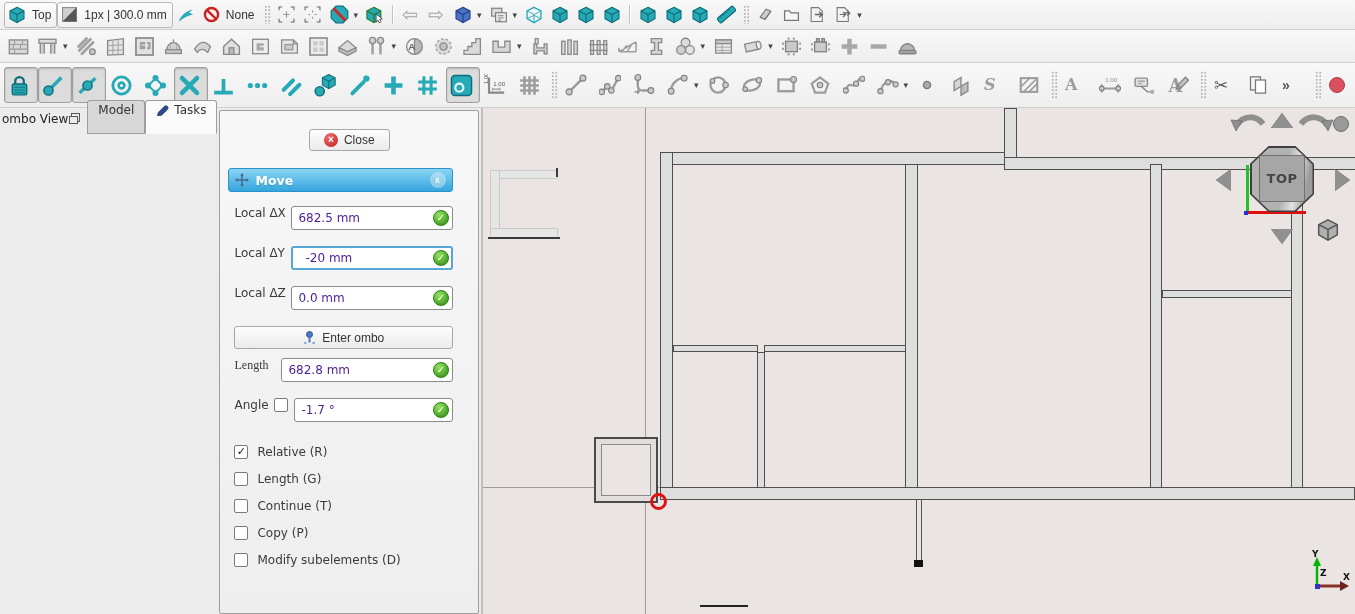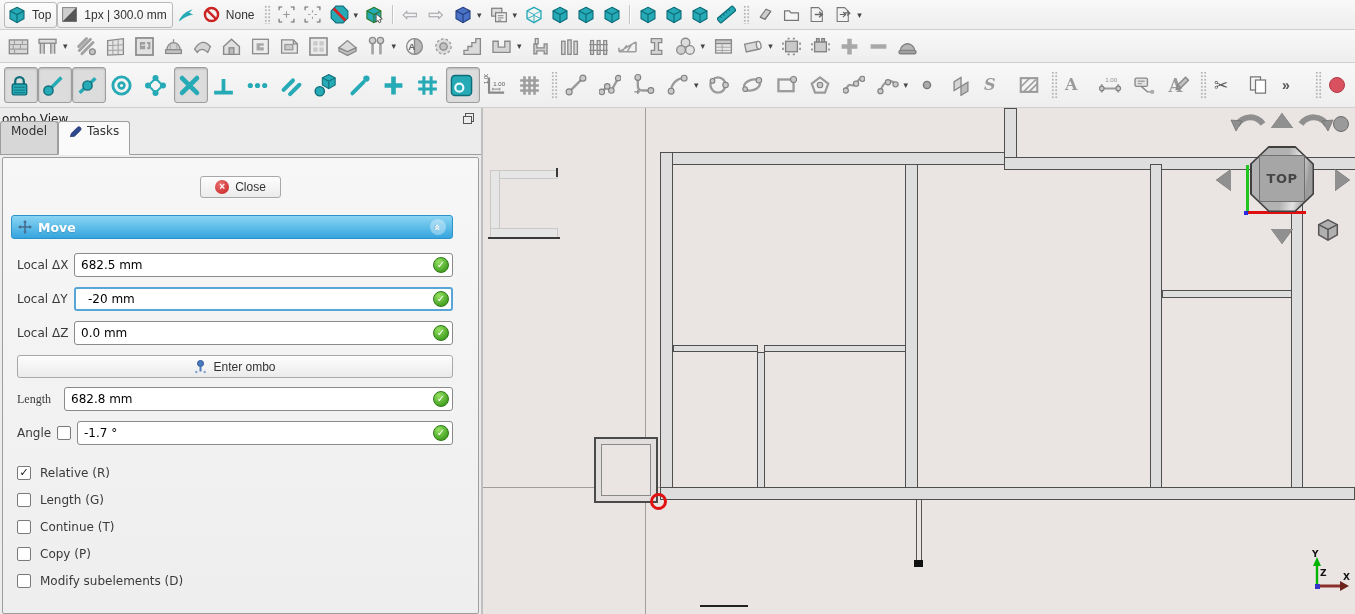--- a/index.html
+++ b/index.html
@@ -17,39 +17,39 @@
   #tb3 .tb-btn{height:36px;min-width:34px}
   .tb-btn.framed{border-color:#b9b9b9;background:linear-gradient(#fdfdfd,#f0f0f0)}
   .tb-btn.pressed{background:#dcdcdc;border-color:#9e9e9e;box-shadow:inset 0 1px 2px rgba(0,0,0,.18)}
   .tb-icon{display:inline-flex;align-items:center;justify-content:center;line-height:0}
   .tb-label{font-size:12px;color:#333;padding:0 2px}
   .caret{font-size:9px;color:#444;margin-left:1px}
   .tb-sep{width:2px;height:70%;border-left:1px solid #c3c3c3;border-right:1px solid #ffffff;margin:0 4px;flex:0 0 auto}
   .tb-handle{width:7px;height:68%;margin:0 3px;flex:0 0 auto;background-image:radial-gradient(circle,#b2b2b2 1px,transparent 1.2px);background-size:3.5px 3.5px}
   
   .main{display:flex;height:506px}
-  .left-panel{width:483px;background:#ececec;border-right:2px solid #bfbfbf;display:flex;flex-direction:column}
+  .left-panel{width:483px;background:#ececec;border-right:2px solid #bfbfbf;display:flex;flex-direction:row}
   .panel-titlebar{height:21px;display:flex;align-items:center;justify-content:space-between;padding:0 6px 0 2px;color:#222}
   .tabs{display:flex;align-items:flex-end;height:26px;padding-left:0;border-bottom:1px solid #9e9e9e}
   .tab{display:flex;align-items:flex-end;gap:5px;padding:16px 10px;border:1px solid #9e9e9e;border-bottom:none;border-radius:3px 3px 0 0;background:#d7d7d7;height:22px}
   .tab.active{background:#fafafa;height:25px;border-bottom:1px solid #fafafa;margin-bottom:-1px}
   .tasks-area{flex:1;margin:2px 2px 0 2px;border:1px solid #9e9e9e;border-radius:2px;background:linear-gradient(#f7f7f7,#eeeeee);overflow:hidden;padding:0 0 4px 0}
   .close-wrap{text-align:center;margin-top:18px}
   .ui-btn{display:inline-flex;align-items:center;gap:6px;border:1px solid #a8a8a8;border-radius:3px;background:linear-gradient(#fdfdfd,#ebebeb);padding:3px 14px;font-size:12px;color:#333}
   .close-x{display:inline-flex;align-items:center;justify-content:center;width:14px;height:14px;border-radius:50%;background:radial-gradient(circle at 35% 30%,#ea7070,#c41d1d);color:#fff;font-size:10px;font-weight:bold;line-height:1}
   .move-box{margin:17px 25px 0 8px}
   .move-header{height:24px;display:flex;align-items:center;gap:6px;padding:0 6px;border:1px solid #2b93c9;border-radius:3px;background:linear-gradient(#8ad5f3,#35a5de);color:#fff;font-weight:bold;font-size:12.5px;text-shadow:0 1px 1px rgba(0,0,0,.15)}
   .move-header .spacer{flex:1}
   .collapse-btn{width:16px;height:16px;border-radius:50%;background:rgba(255,255,255,.35);display:flex;align-items:center;justify-content:center;color:#fff;font-weight:bold}
   .collapse-btn span{display:inline-block;transform:rotate(90deg);font-size:11px;line-height:1}
   .move-body{padding-top:14px}
-  .field-row{display:flex;align-items:center;margin:0 0 10px 6px}
+  .field-row{display:flex;align-items:flex-start;margin:0 0 16px 6px}
   .f-label{color:#3a3a3a;font-size:12px;flex:0 0 auto}
   .input-wrap{position:relative;flex:1}
-  .input-wrap input{width:100%;height:24px;border:1px solid #8a8a8a;border-radius:3px;background:#fff;font:12px "DejaVu Sans","Liberation Sans",sans-serif;color:#000000;padding:0 24px 0 6px;outline:none}
+  .input-wrap input{width:100%;height:24px;border:1px solid #8a8a8a;border-radius:3px;background:#fff;font:12px "DejaVu Sans","Liberation Sans",sans-serif;color:#4c1d95;padding:0 24px 0 6px;outline:none}
   .input-wrap.focused input{border:2px solid #58a6d8;padding-left:12px}
   .valid-check{position:absolute;right:4px;top:50%;transform:translateY(-50%);width:16px;height:16px;border-radius:50%;background:radial-gradient(circle at 35% 28%,#95e261,#46a224 72%);border:1px solid #2c7a14;color:#fff;font-size:10px;font-weight:bold;display:flex;align-items:center;justify-content:center;line-height:1}
   .enter-point{display:flex;align-items:center;justify-content:center;gap:6px;height:23px;margin:0 0 9px 6px;border:1px solid #a8a8a8;border-radius:3px;background:linear-gradient(#fdfdfd,#ebebeb);font-size:12px;color:#333;width:calc(100% - 6px)}
   .cb{display:inline-flex;width:14px;height:14px;border:1px solid #7a7a7a;border-radius:2px;background:#fff;align-items:center;justify-content:center;font-size:11px;color:#111;line-height:1;flex:0 0 auto}
   .options{margin:14px 0 0 14px}
   .cb-row{display:flex;align-items:center;gap:9px;height:27px}
   .cb-row label{font-size:12px;color:#3a3a3a}
   
   .viewport{position:relative;flex:1;background:#eae4e3;overflow:hidden}
   .vp-wall{position:absolute;background:#dedede;border:1px solid #4f4f4f}

